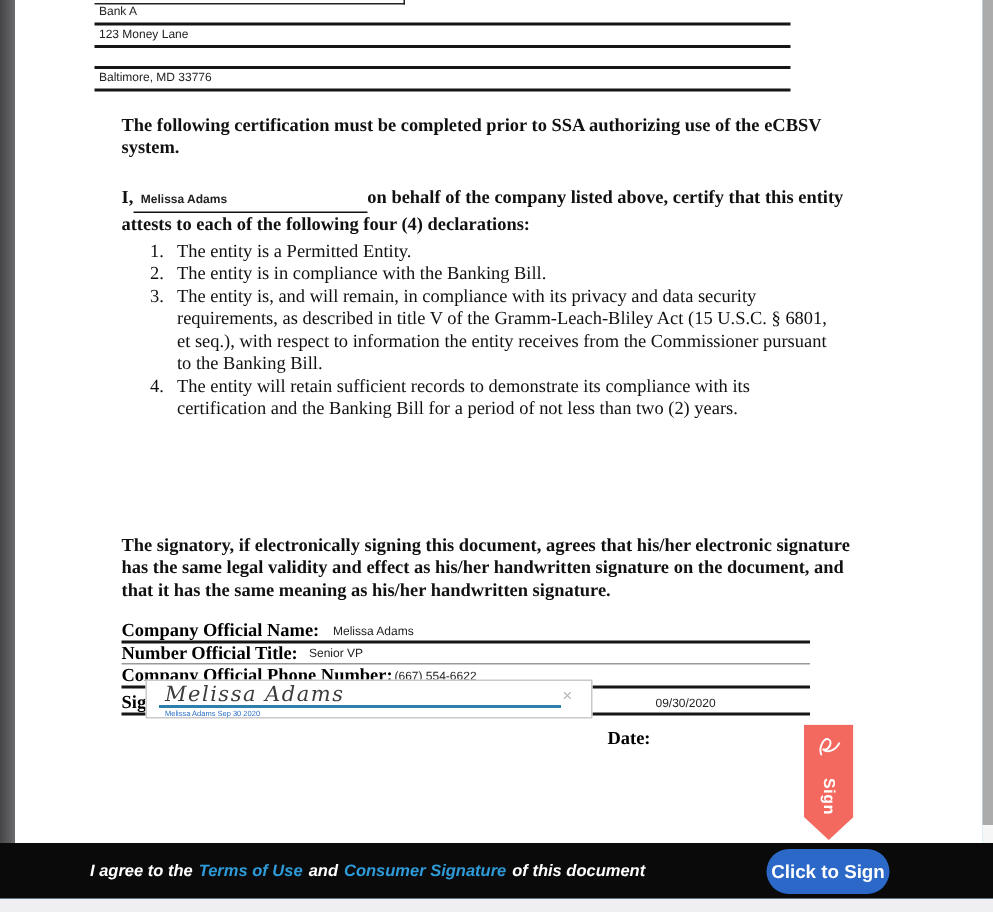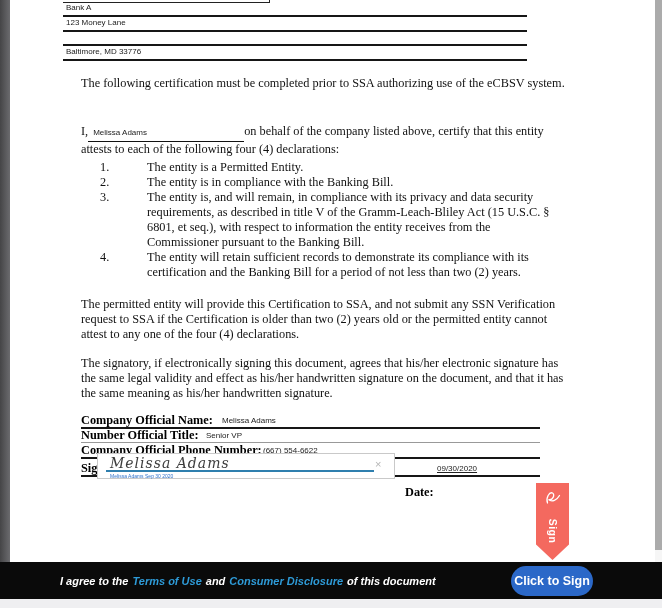--- a/index.html
+++ b/index.html
@@ -14,29 +14,29 @@
   .scroll-thumb { position:absolute; left:0; top:0; width:7px; height:550px; background:#ababab; }
 
   .page { position:absolute; left:10px; top:0; width:645px; height:562px; background:#fff; }
 
   
   .abs { position:absolute; }
   .fline { position:absolute; height:2px; background:#161616; }
   .fline.thin { height:1px; background:#999; }
   .fieldval { position:absolute; font-family:"Liberation Sans",sans-serif; font-size:8px; line-height:9px; color:#222; white-space:nowrap; }
 
-  .para { position:absolute; font-size:12.3px; line-height:15px; color:#111; }
+  .para { position:absolute; font-size:12.3px; line-height:15px; color:#111;font-weight:bold; }
 
   .attest-name { display:inline-block; width:156px; border-bottom:1px solid #111;
     font-family:"Liberation Sans",sans-serif; font-size:8px; color:#222; padding:0 0 1px 5px; vertical-align:baseline; }
 
   .decl-list { position:absolute; left:90px; top:160px; width:454px; font-size:12.3px; line-height:15px; color:#111; }
   .decl-item { display:flex; }
   .decl-num { width:18px; flex:0 0 18px; }
-  .decl-txt { flex:1;margin-left:29px; }
+  .decl-txt { flex:1; }
 
   .off-label { position:absolute; font-size:12.3px; color:#000; white-space:nowrap;font-weight:bold; }
 
   .sig-box { position:absolute; left:87px; top:453px; width:298px; height:26px; background:#fff;
     border:1px solid #c9c9c9; z-index:3; }
   .sig-script { position:absolute; left:12px; top:1px; font-family:"DejaVu Serif",serif; font-style:italic;
     font-size:14px; color:#3c3c3c; letter-spacing:1px; white-space:nowrap; }
   .sig-line { position:absolute; left:8px; top:16px; width:268px; height:1.5px; background:#2f7fae; }
   .sig-clear { position:absolute; left:277px; top:4px; font-family:"Liberation Sans",sans-serif;
     font-size:11px; color:#b5b5b5; cursor:pointer; }
@@ -102,21 +102,20 @@
       <div class="decl-item">
         <span class="decl-num">3.</span>
         <span class="decl-txt">The entity is, and will remain, in compliance with its privacy and data security requirements, as described in title V of the Gramm-Leach-Bliley Act (15 U.S.C. § 6801, et seq.), with respect to information the entity receives from the Commissioner pursuant to the Banking Bill.</span>
       </div>
       <div class="decl-item">
         <span class="decl-num">4.</span>
         <span class="decl-txt">The entity will retain sufficient records to demonstrate its compliance with its certification and the Banking Bill for a period of not less than two (2) years.</span>
       </div>
     </div>
 
-    <p class="para" style="left:71px;top:297px;width:492px;">The permitted entity will provide this Certification to SSA, and not submit any SSN Verification request to SSA if the Certification is older than two (2) years old or the permitted entity cannot attest to any one of the four (4) declarations.</p>
     <p class="para" style="left:71px;top:356px;width:492px;">The signatory, if electronically signing this document, agrees that his/her electronic signature has the same legal validity and effect as his/her handwritten signature on the document, and that it has the same meaning as his/her handwritten signature.</p>
 
     <div class="off-label" style="left:71px;top:413px;">Company Official Name:</div>
     <div class="fieldval" style="left:212px;top:416px;">Melissa Adams</div>
     <div class="fline" style="left:71px;top:427px;width:459px;"></div>
 
     <div class="off-label" style="left:71px;top:428px;">Number Official Title:</div>
     <div class="fieldval" style="left:196px;top:431px;">Senior VP</div>
     <div class="fline thin" style="left:71px;top:442px;width:459px;"></div>
 
@@ -128,21 +127,21 @@
     <div class="fline" style="left:71px;top:475px;width:459px;"></div>
 
     <div class="sig-box">
       <div class="sig-script">Melissa Adams</div>
       <div class="sig-line"></div>
       <div class="sig-clear">×</div>
       <div class="sig-meta">Melissa Adams   Sep 30 2020</div>
     </div>
 
     <div class="off-label" style="left:395px;top:461px;margin-top:24px;">Date:</div>
-    <div class="fieldval" style="left:427px;top:464px;text-decoration:underline;">09/30/2020</div>
+    <div class="fieldval" style="left:427px;top:464px;">09/30/2020</div>
 
     <div class="ribbon">
       <span class="ribbon-icon">
         <svg width="18" height="17" viewBox="0 0 18 17">
           <path d="M3.5 14 C1.5 9 5.5 2.5 8.5 4 C11.5 5.5 8.5 12 4.5 10.5 C8 13.5 13 11 15.5 6.5" fill="none" stroke="#ffffff" stroke-width="1.3" stroke-linecap="round"></path>
         </svg>
       </span>
       <span class="ribbon-label">Sign</span>
     </div>
 
@@ -150,21 +149,21 @@
 
   <div class="scroll-track">
     <div class="scroll-thumb"></div>
   </div>
 
   <div class="footer-bar">
     <div class="footer-text">
       <span>I agree to the</span>
       <span class="footer-link">Terms of Use</span>
       <span>and</span>
-      <span class="footer-link">Consumer Disclosure</span>
+      <span class="footer-link">Consumer Signature</span>
       <span>of this document</span>
     </div>
     <button class="sign-btn">Click to Sign</button>
   </div>
 
   <div class="bottom-strip"></div>
 
 </div>
 
 </body></html>

